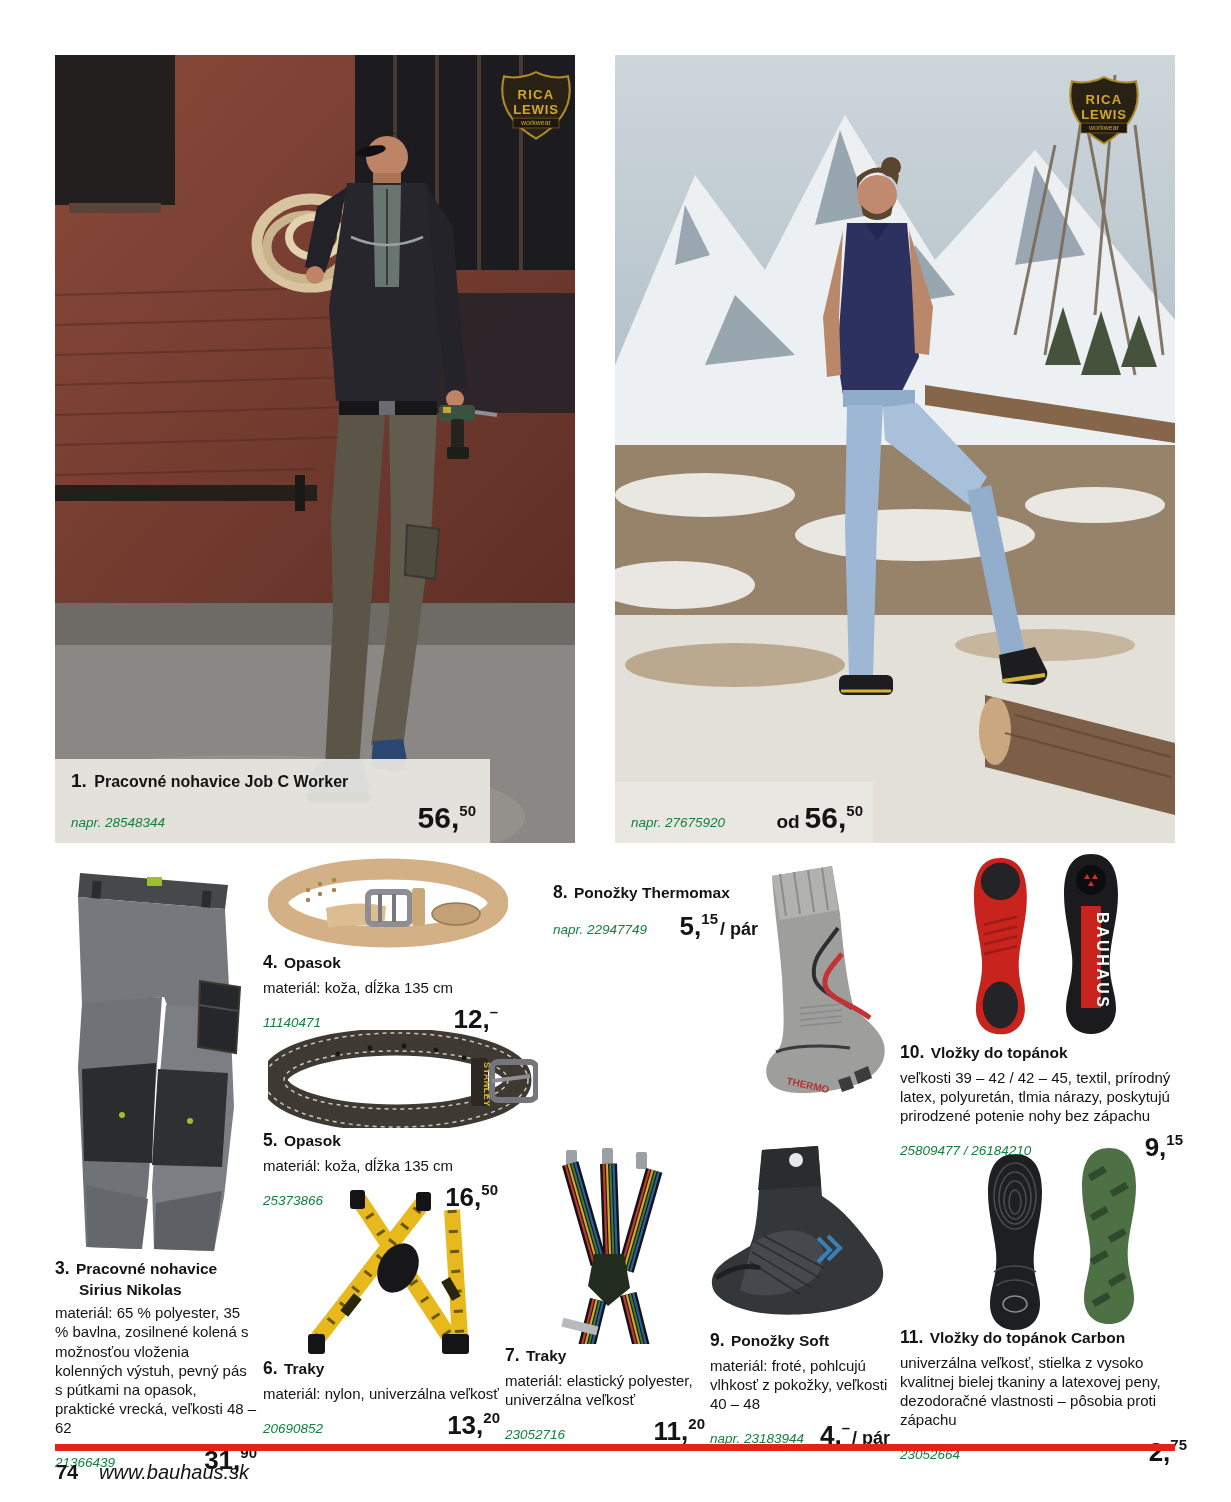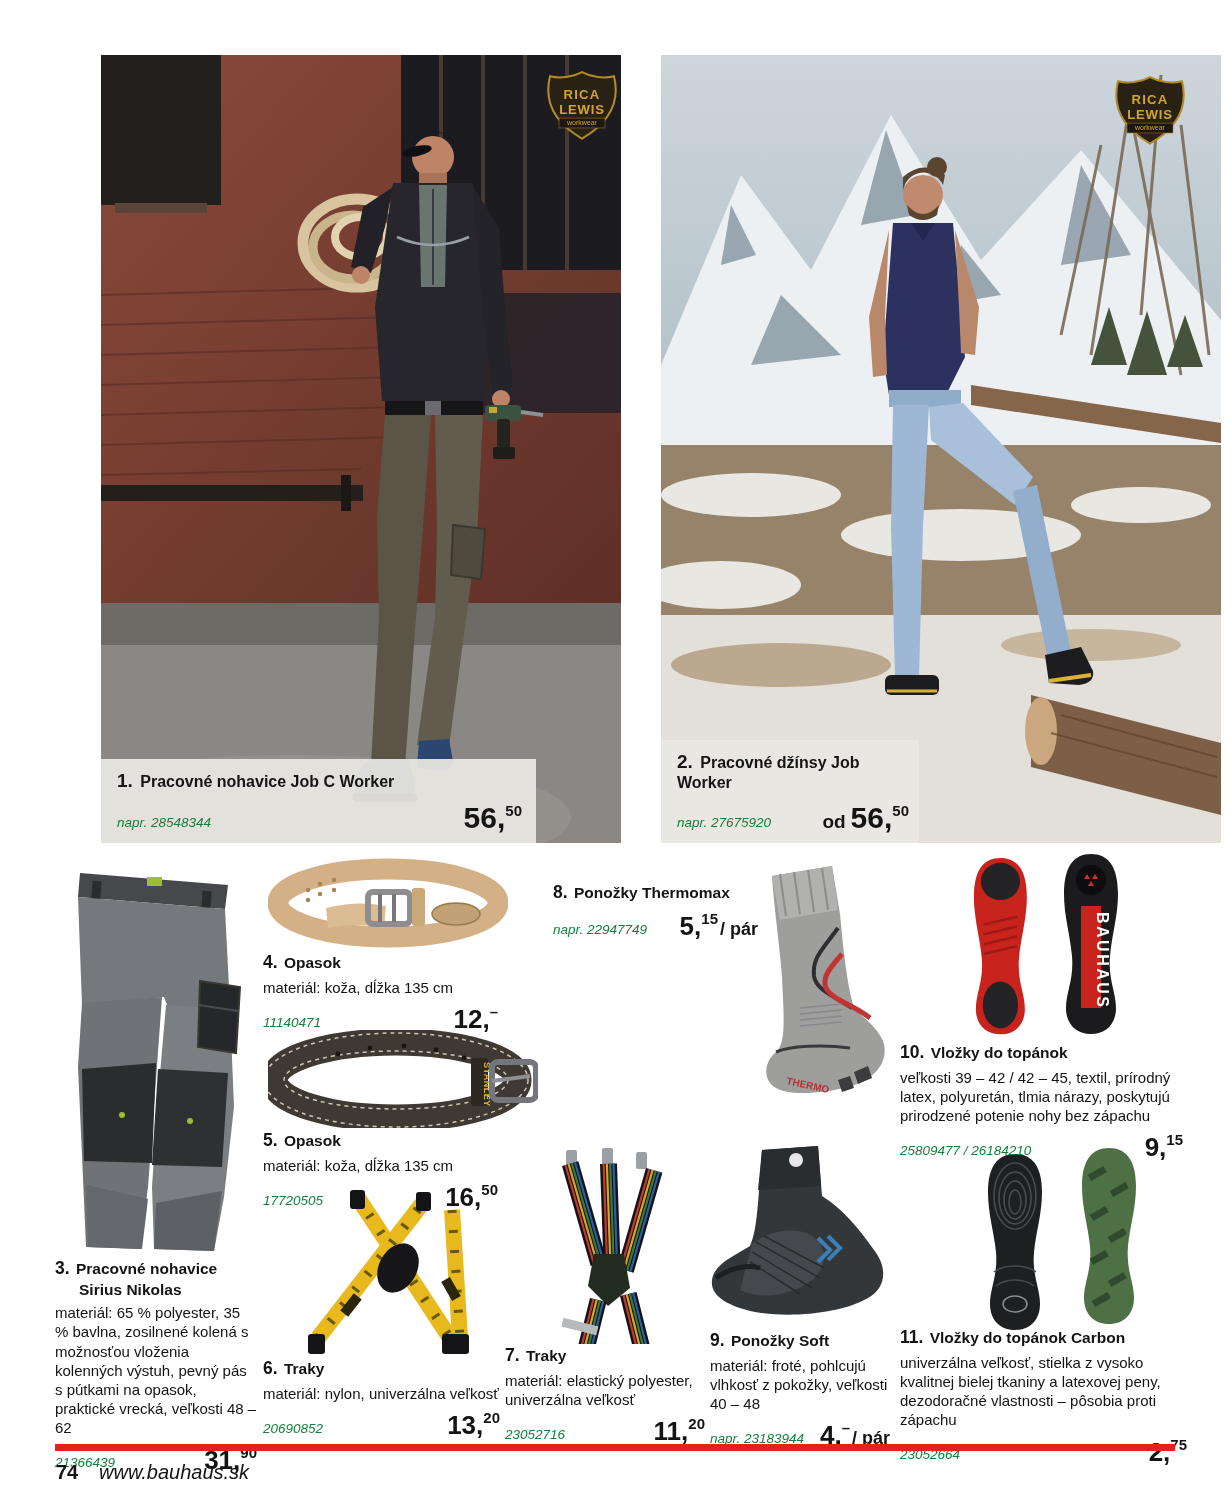--- a/index.html
+++ b/index.html
@@ -2,21 +2,21 @@
 <html style="--accent-red: #e2231a;"><head>
 <meta charset="utf-8">
 <style>
   * { margin:0; padding:0; box-sizing:border-box; }
   html,body { background:#fff; }
   body {
     width:1231px; height:1502px; position:relative;
     font-family:"Liberation Sans","DejaVu Sans",sans-serif;
     color:#141414; overflow:hidden;
   }
-  .photo { position:absolute; overflow:hidden; background:#888;margin-left:46px; }
+  .photo { position:absolute; overflow:hidden; background:#888; }
   .photo svg { display:block; }
   .badge { position:absolute; }
   .caption {
     position:absolute; left:0; bottom:0;
     background:rgba(233,231,226,0.93);
     padding:11px 14px 13px 16px;
   }
   .cap-head { font-weight:bold; font-size:16px; line-height:1.2; margin-bottom:5px; }
   .cap-num { font-size:19px; font-weight:bold; margin-right:3px; }
   .cap-desc { font-size:15px; line-height:1.3; }
@@ -210,24 +210,20 @@
     <svg width="82" height="74" viewBox="0 0 100 90">
       <path d="M50,5 C61,11 77,13 89,10 C95,34 91,62 50,86 C9,62 5,34 11,10 C23,13 39,11 50,5 Z" fill="#2a2115" stroke="#b08c28" stroke-width="2.5"></path>
       <text x="50" y="38" text-anchor="middle" font-size="16" font-weight="bold" fill="#d2a62e" letter-spacing="1.5">RICA</text>
       <text x="50" y="56" text-anchor="middle" font-size="16" font-weight="bold" fill="#d2a62e" letter-spacing="1">LEWIS</text>
       <rect x="22" y="61" width="56" height="12" fill="#1d1710" stroke="#8a6c1e" stroke-width="0.8"></rect>
       <text x="50" y="70" text-anchor="middle" font-size="8.5" fill="#d2a62e">workwear</text>
     </svg>
   </div>
 
   <figcaption class="caption" style="width:258px; padding-right:10px;">
-    <div class="cap-head">
-      <span class="cap-num">2.</span>
-      <span>Pracovné džínsy Job Worker</span>
-    </div>
     <div class="cap-row">
       <span class="sku">napr. 27675920</span>
       <span class="price"><span class="price-prefix">od</span><span>56,</span><sup>50</sup></span>
     </div>
   </figcaption>
 </figure>
 
 <div class="pimg" style="left:52px; top:855px;">
   <svg width="205" height="398" viewBox="0 0 205 398">
     <path d="M28,18 L176,30 L173,54 L26,42 Z" fill="#46484b"></path>
@@ -466,21 +462,21 @@
   <div class="p-row">
     <span class="sku">11140471</span>
     <span class="p-price"><span>12,</span><sup>–</sup></span>
   </div>
 </div>
 
 <div class="prod" style="left:263px; top:1130px; width:235px;">
   <div class="p-head"><span class="p-num">5.</span> <span>Opasok</span></div>
   <div class="p-desc">materiál: koža, dĺžka 135 cm</div>
   <div class="p-row">
-    <span class="sku">17720505</span>
+    <span class="sku">25373866</span>
     <span class="p-price"><span>16,</span><sup>50</sup></span>
   </div>
 </div>
 
 <div class="prod" style="left:263px; top:1358px; width:237px;">
   <div class="p-head"><span class="p-num">6.</span> <span>Traky</span></div>
   <div class="p-desc">materiál: nylon, univerzálna veľkosť</div>
   <div class="p-row">
     <span class="sku">20690852</span>
     <span class="p-price"><span>13,</span><sup>20</sup></span>

